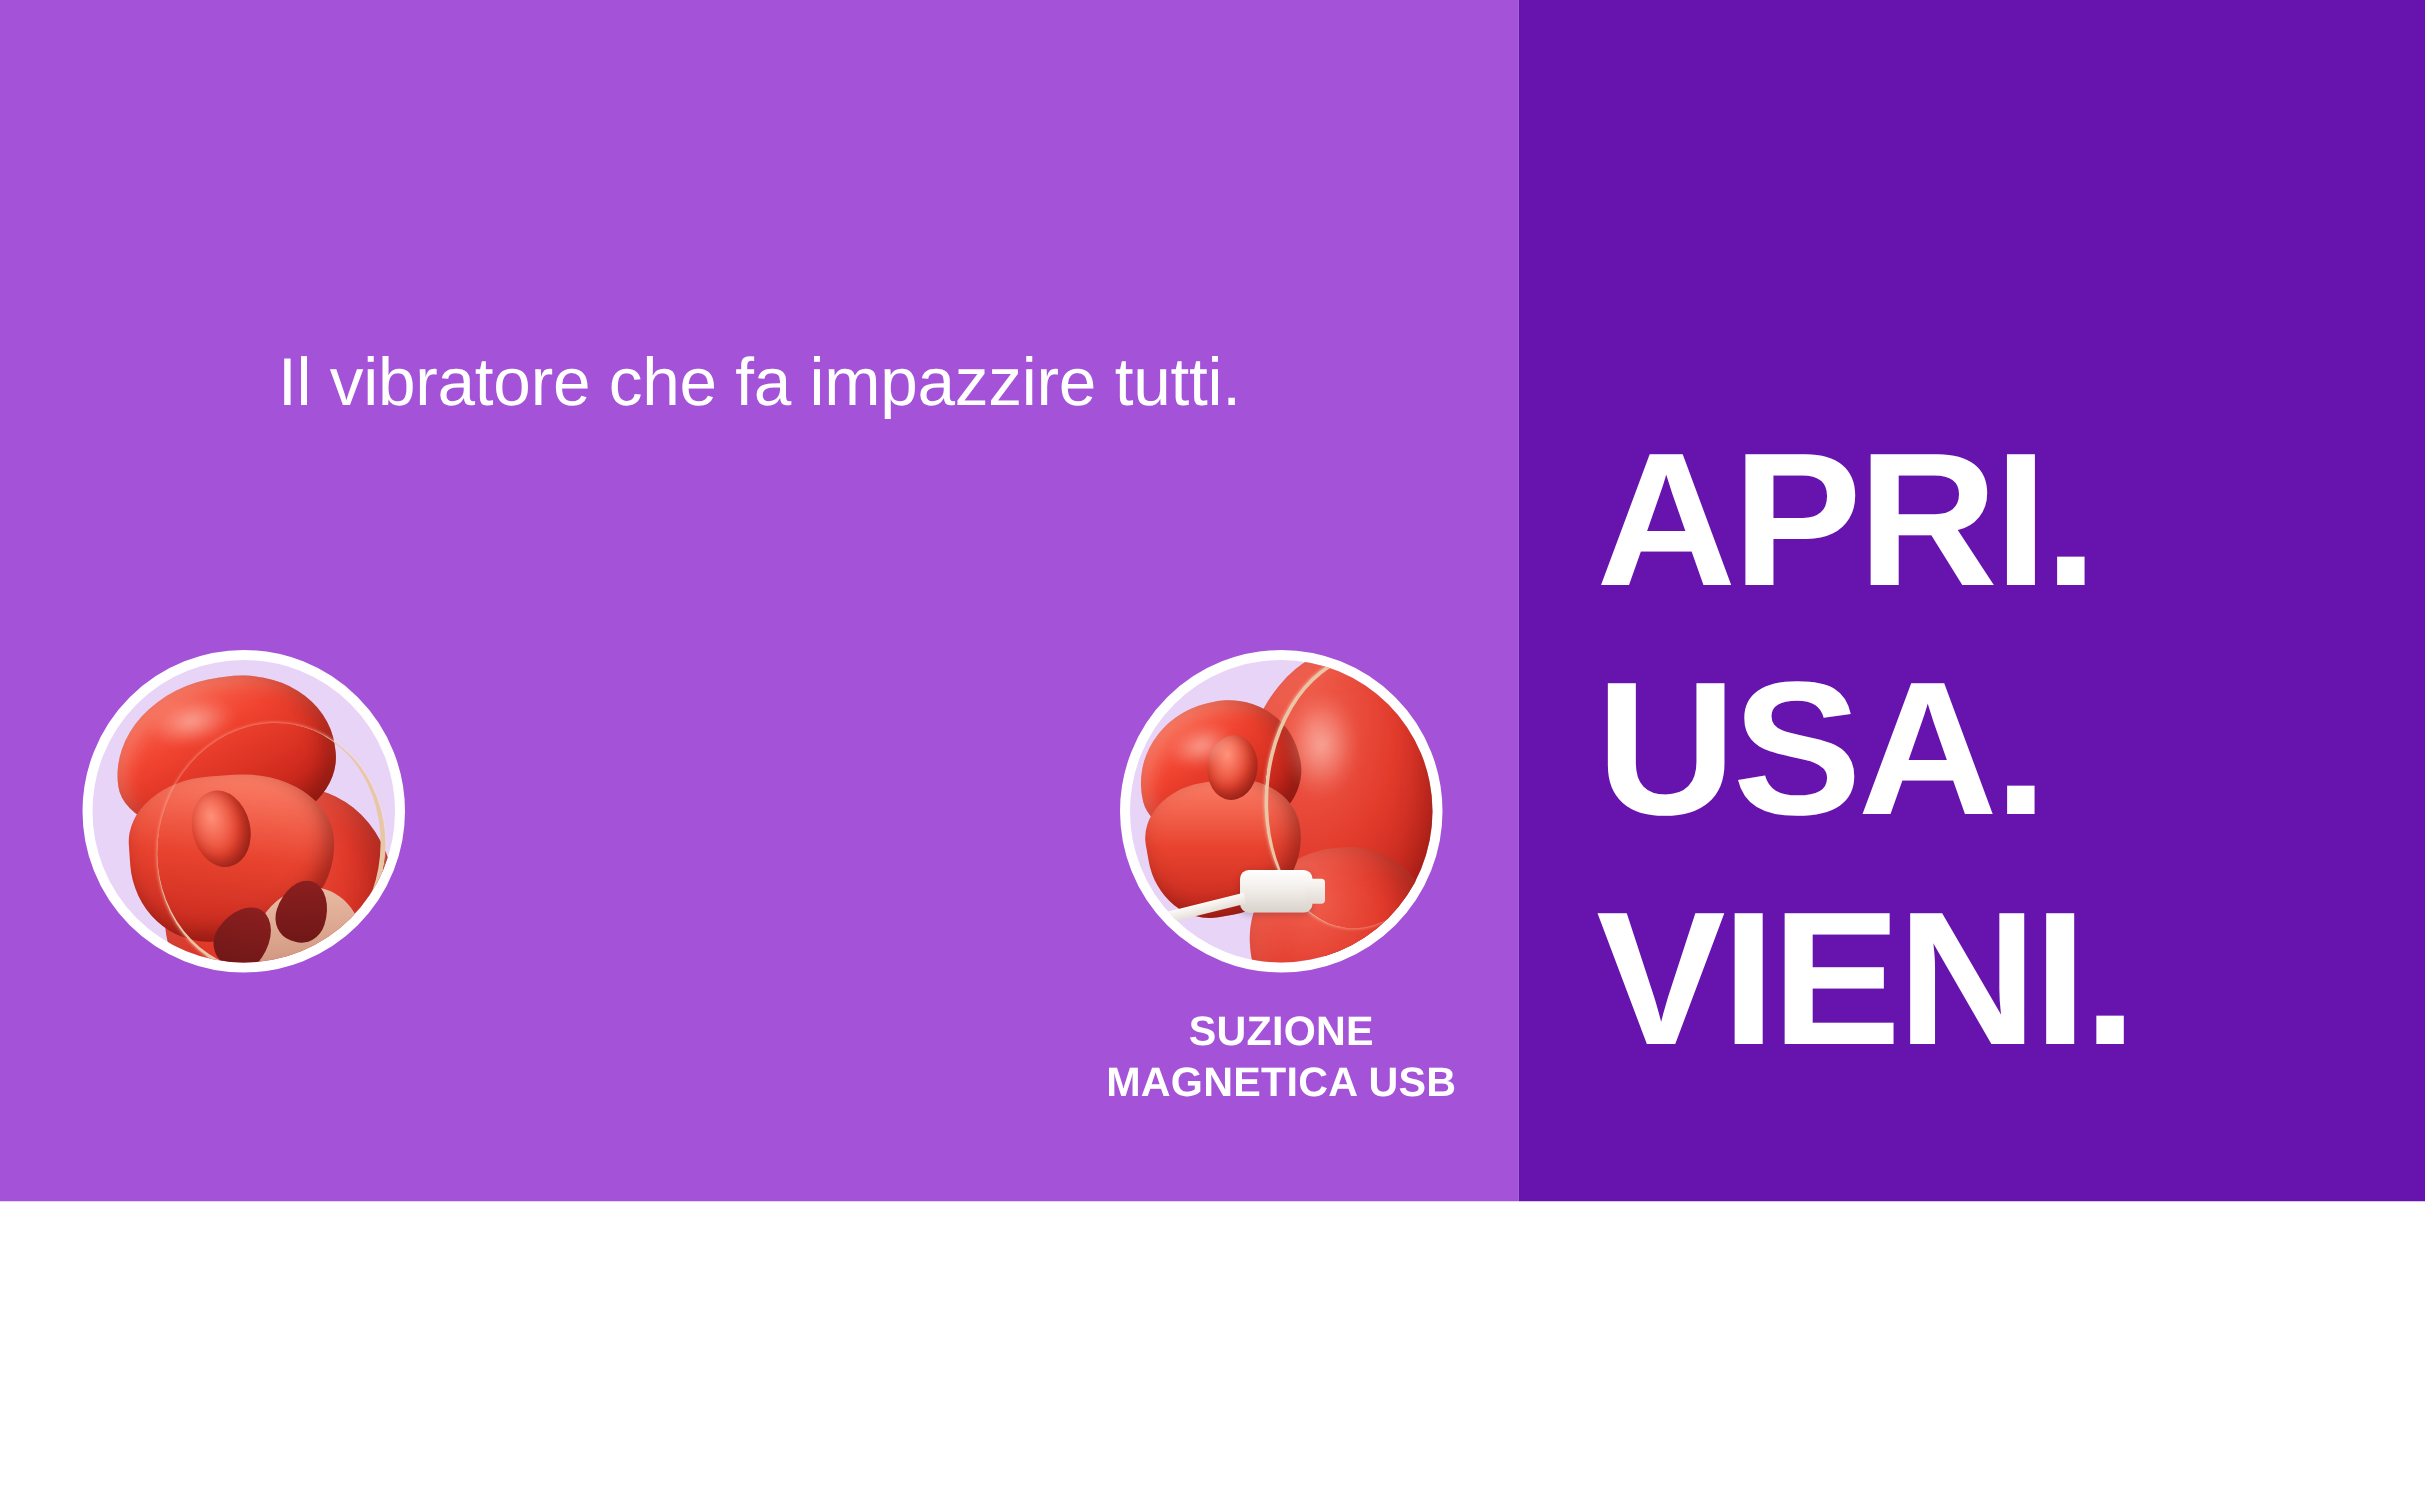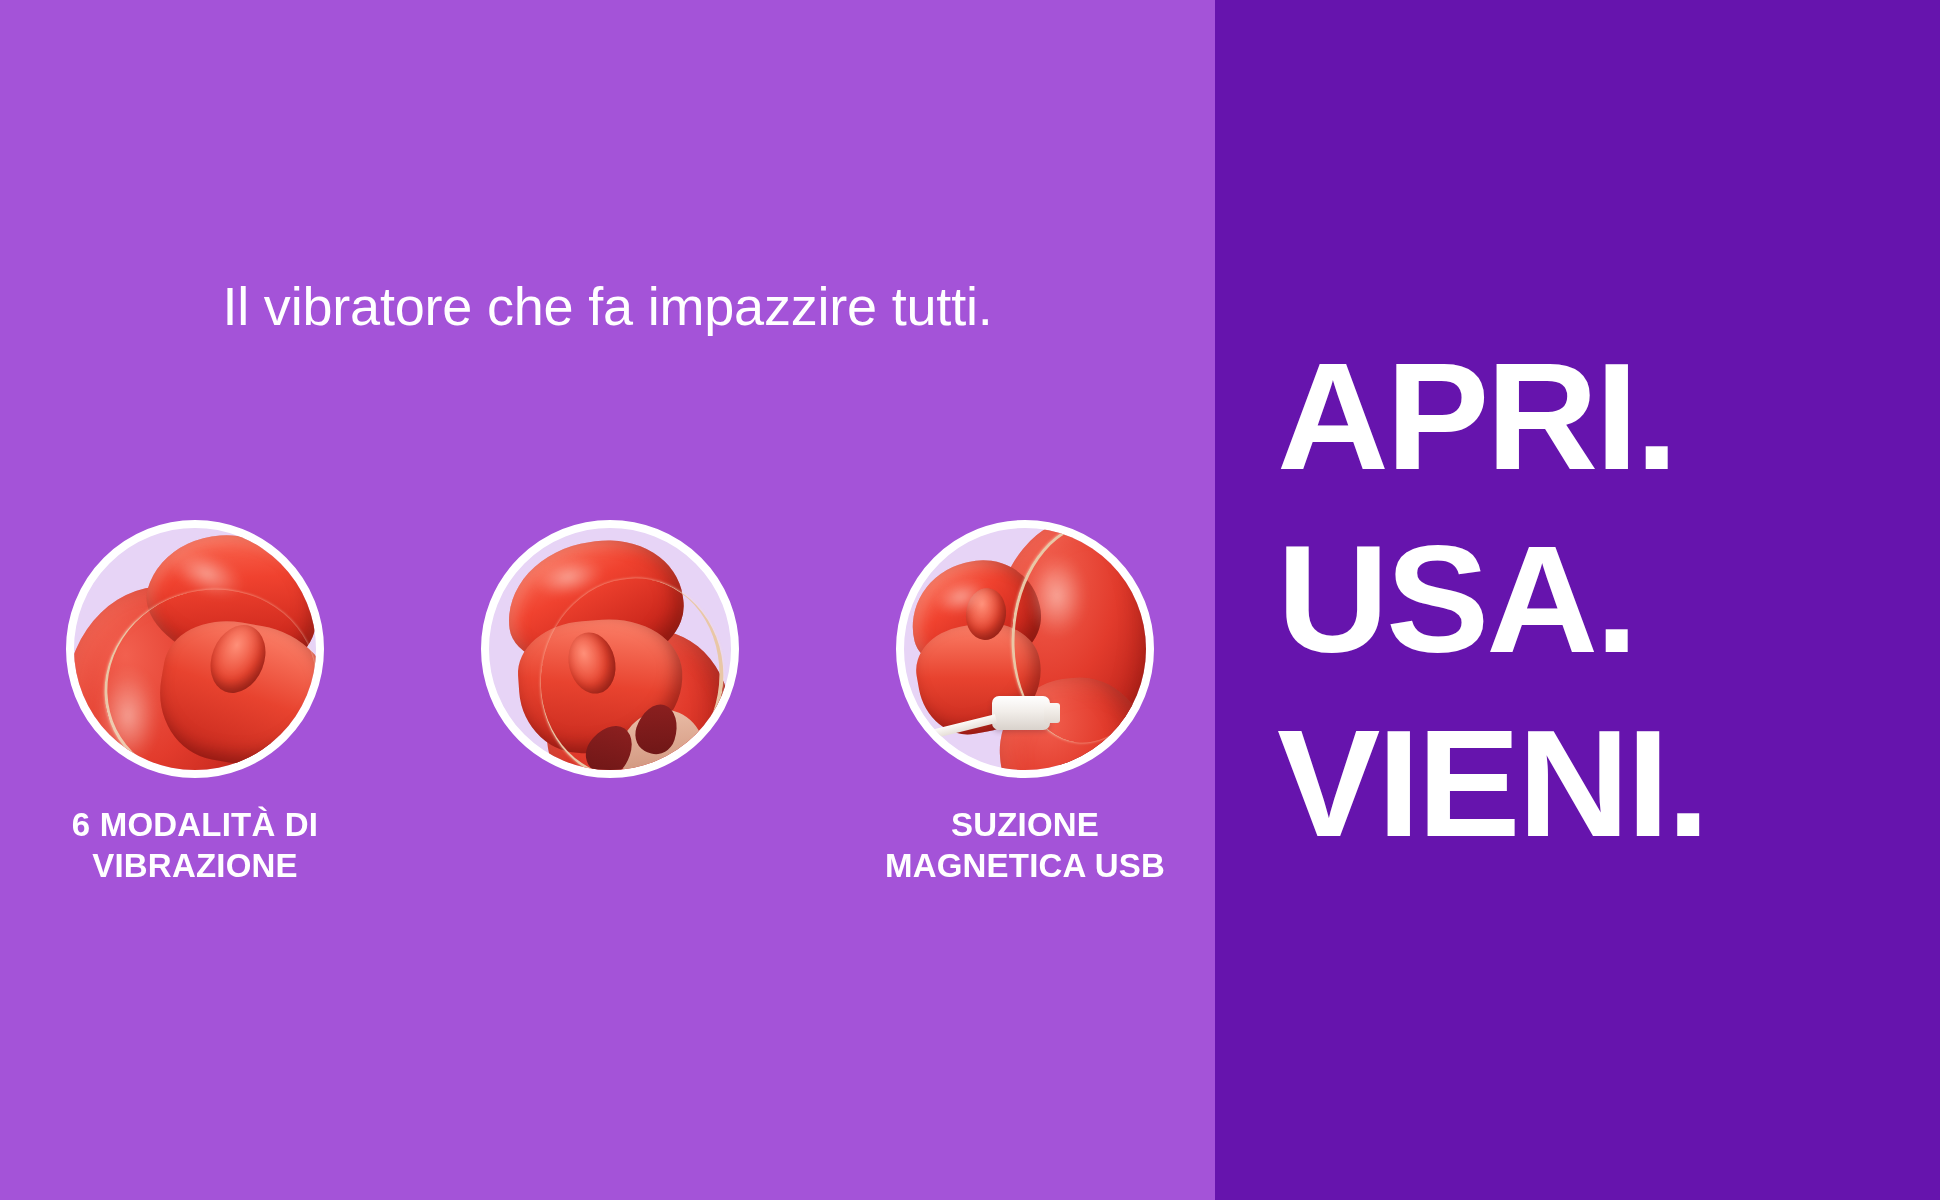--- a/index.html
+++ b/index.html
@@ -3,21 +3,21 @@
 <meta charset="utf-8">
 <style>
   html, body {
     margin: 0;
     padding: 0;
     background: #ffffff;
   }
   #canvas {
     position: relative;
     width: 1940px;
-    height: 1200px;
+    height: 961px;
     overflow: hidden;
     font-family: "Liberation Sans", sans-serif;
     -webkit-font-smoothing: antialiased;
   }
 
   
   .panel-left {
     position: absolute;
     left: 0; top: 0;
     width: 1215px;
@@ -202,35 +202,20 @@
 
   <div class="panel-left"></div>
   <div class="panel-right"></div>
 
   <div class="headline">
     <span class="l1">Il vibratore che fa impazzire tutti.</span>
   </div>
 
   <div class="features">
 
-    <div class="feature">
-      <div class="circle">
-        <div class="scene">
-          <div class="body-main" style="left:-8px; top:58px; width:205px; height:250px; transform:rotate(-6deg);"></div>
-          <div class="lip-upper" style="left:74px; top:8px; width:172px; height:128px; transform:rotate(16deg);"></div>
-          <div class="lip-lower" style="left:86px; top:96px; width:168px; height:140px; transform:rotate(10deg);"></div>
-          <div class="tongue" style="left:138px; top:96px; width:52px; height:70px; transform:rotate(22deg);"></div>
-          <div class="gold-ring" style="left:30px; top:62px; width:210px; height:190px; border-width:0 0 4px 3px; transform:rotate(-14deg); border-radius:50%;"></div>
-          <div class="highlight" style="left:96px; top:26px; width:74px; height:40px; transform:rotate(22deg);"></div>
-          <div class="highlight" style="left:24px; top:140px; width:60px; height:96px;"></div>
-        </div>
-      </div>
-      <div class="caption">6 MODALITÀ DI
-VIBRAZIONE</div>
-    </div>
 
     <div class="feature">
       <div class="circle">
         <div class="scene">
           <div class="body-main" style="left:58px; top:100px; width:185px; height:200px; transform:rotate(12deg);"></div>
           <div class="lip-upper" style="left:18px; top:14px; width:176px; height:124px; transform:rotate(-8deg);"></div>
           <div class="lip-lower" style="left:30px; top:92px; width:164px; height:132px; transform:rotate(-4deg);"></div>
           <div class="tongue" style="left:80px; top:104px; width:46px; height:62px; transform:rotate(-14deg);"></div>
           <div class="gold-ring" style="left:52px; top:50px; width:178px; height:200px; border-width:0 4px 3px 0; transform:rotate(10deg); border-radius:50%;"></div>
           <div class="finger" style="left:132px; top:182px; width:86px; height:82px; transform:rotate(24deg);"></div>

